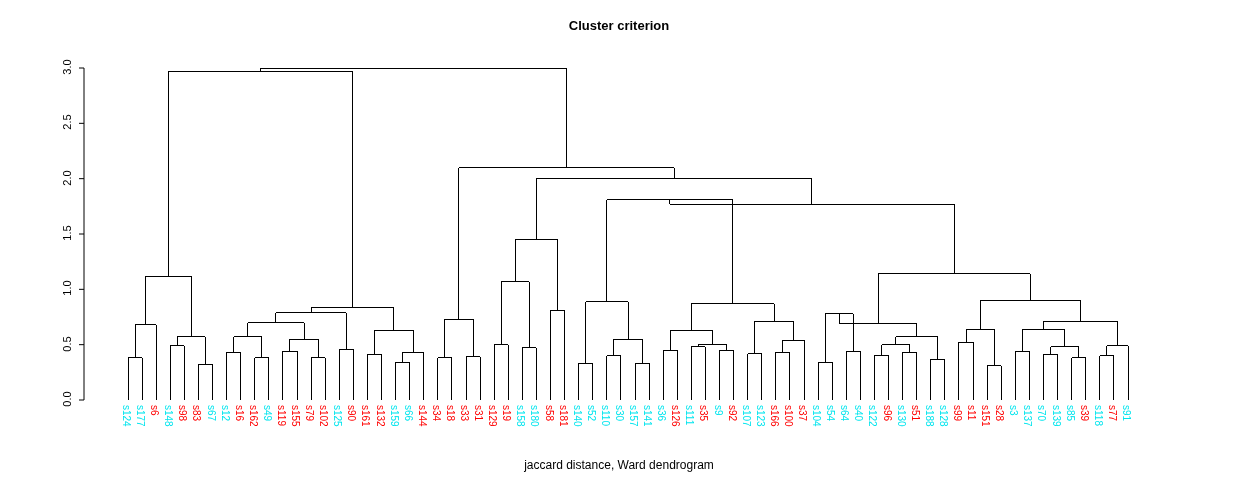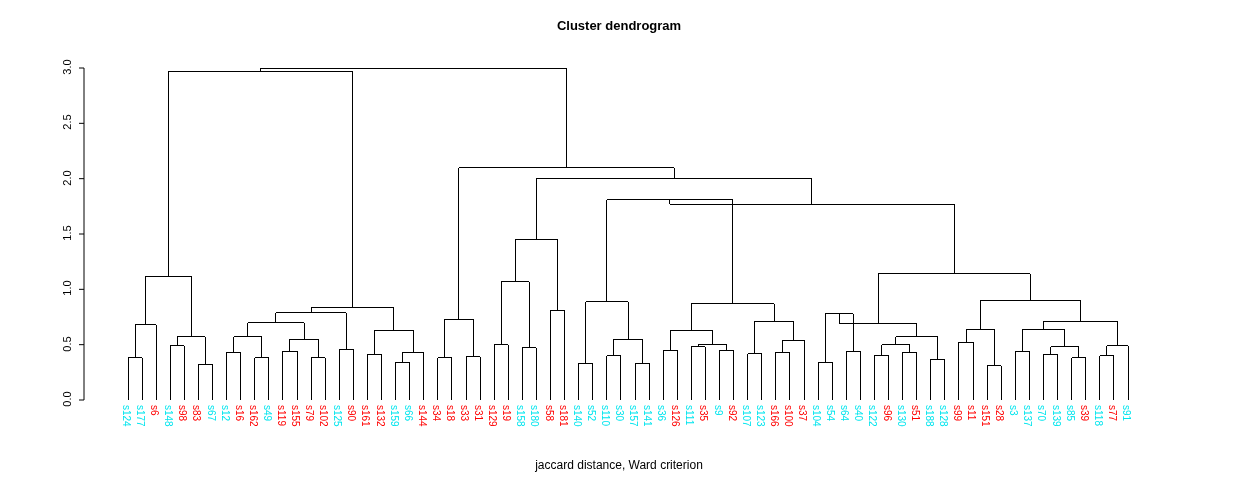--- a/index.html
+++ b/index.html
@@ -57,21 +57,21 @@
     font-size: 10px;
     white-space: nowrap;
     transform-origin: left top;
   }
 </style>
 </head>
 <body>
 
 <div id="plot-root">
 
-  <div id="chart-title">Cluster dendrogram</div>
+  <div id="chart-title">Cluster criterion</div>
 
   <svg id="svg-canvas" width="1238" height="500">
     <g id="y-axis-group">
         <line x1="84" x2="84" y1="68" y2="400" stroke="#000000" stroke-width="1"></line>
         <line x1="79" x2="84" y1="400" y2="400" stroke="#000000" stroke-width="1"></line>
         <line x1="79" x2="84" y1="344.6666666666667" y2="344.6666666666667" stroke="#000000" stroke-width="1"></line>
         <line x1="79" x2="84" y1="289.33333333333337" y2="289.33333333333337" stroke="#000000" stroke-width="1"></line>
         <line x1="79" x2="84" y1="234" y2="234" stroke="#000000" stroke-width="1"></line>
         <line x1="79" x2="84" y1="178.66666666666669" y2="178.66666666666669" stroke="#000000" stroke-width="1"></line>
         <line x1="79" x2="84" y1="123.33333333333331" y2="123.33333333333331" stroke="#000000" stroke-width="1"></line>
@@ -372,15 +372,15 @@
       <div class="leaf-label" style="color: rgb(0, 229, 238); left: 1033.41px; top: 405px; transform: rotate(90deg);">s137</div>
       <div class="leaf-label" style="color: rgb(0, 229, 238); left: 1047.49px; top: 405px; transform: rotate(90deg);">s70</div>
       <div class="leaf-label" style="color: rgb(0, 229, 238); left: 1061.58px; top: 405px; transform: rotate(90deg);">s139</div>
       <div class="leaf-label" style="color: rgb(0, 229, 238); left: 1075.66px; top: 405px; transform: rotate(90deg);">s85</div>
       <div class="leaf-label" style="color: rgb(255, 0, 0); left: 1089.75px; top: 405px; transform: rotate(90deg);">s39</div>
       <div class="leaf-label" style="color: rgb(0, 229, 238); left: 1103.83px; top: 405px; transform: rotate(90deg);">s118</div>
       <div class="leaf-label" style="color: rgb(255, 0, 0); left: 1117.92px; top: 405px; transform: rotate(90deg);">s77</div>
       <div class="leaf-label" style="color: rgb(0, 229, 238); left: 1132px; top: 405px; transform: rotate(90deg);">s91</div>
     </div>
 
-  <div id="xlab">jaccard distance, Ward criterion</div>
+  <div id="xlab">jaccard distance, Ward dendrogram</div>
 
 </div>
 
 </body></html>

